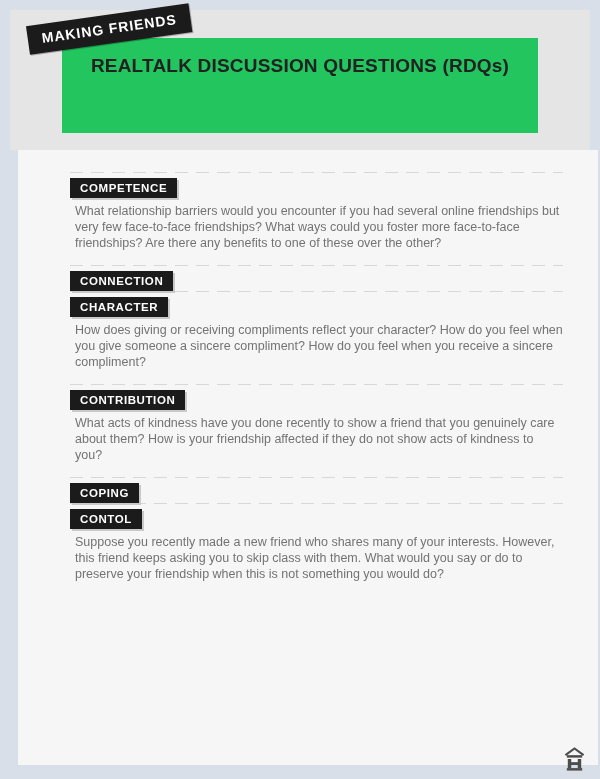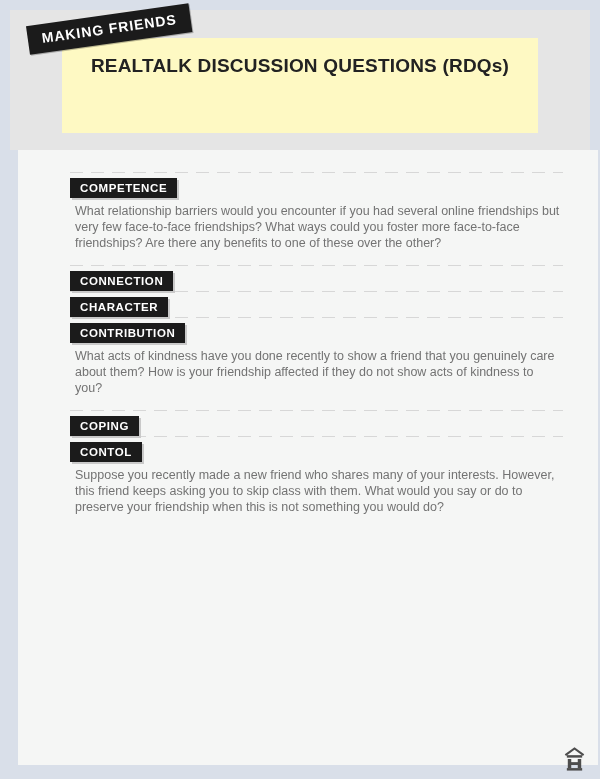--- a/index.html
+++ b/index.html
@@ -21,21 +21,21 @@
     background:#1b1b1b;color:#ffffff;
     padding:6px 14px 7px 14px;
     font-size:14px;font-weight:bold;letter-spacing:1px;
     transform:rotate(-8deg);
     transform-origin:left center;
     white-space:nowrap;
     box-shadow:1px 1px 0 rgba(0,0,0,0.25);
   }
   .header-card{
     position:absolute;left:52px;top:28px;width:476px;height:95px;
-    background:#fef9c3;
+    background:#22c55e;
   }
   .page-title{
     margin:17px 10px 0 10px;
     text-align:center;
     font-size:19px;font-weight:bold;color:#222222;
     letter-spacing:0.2px;
   }
   .directions{margin:7px 0 0 53px;}
   .directions-label{font-size:12px;font-weight:bold;color:#222222;}
   .bullet-row{margin:4px 0 0 10px;font-size:11px;font-weight:bold;color:#222222;}
@@ -99,20 +99,21 @@
       <div class="label-box">
         <span>CONNECTION</span>
       </div>
     </section>
 
     <section class="qsection">
       <div class="dashline"></div>
       <div class="label-box">
         <span>CHARACTER</span>
       </div>
+      <p class="question">How does giving or receiving compliments reflect your character? How do you feel when you give someone a sincere compliment? How do you feel when you receive a sincere compliment?</p>
     </section>
 
     <section class="qsection">
       <div class="dashline"></div>
       <div class="label-box">
         <span>CONTRIBUTION</span>
       </div>
       <p class="question">What acts of kindness have you done recently to show a friend that you genuinely care about them? How is your friendship affected if they do not show acts of kindness to you?</p>
     </section>
 

